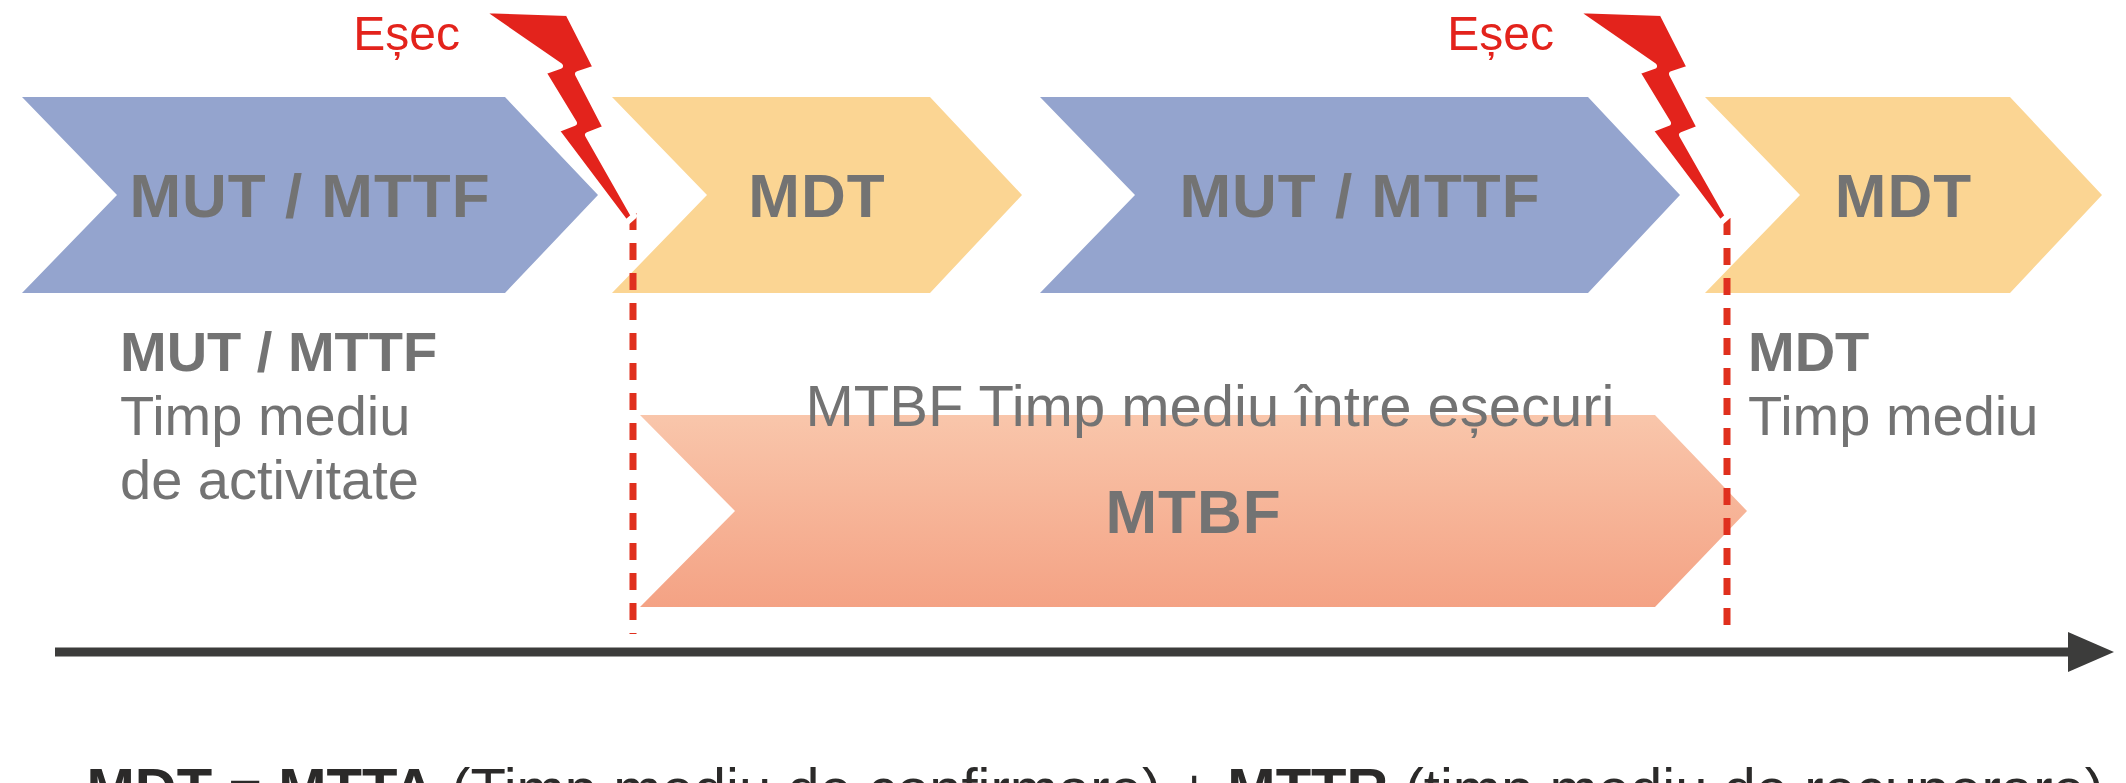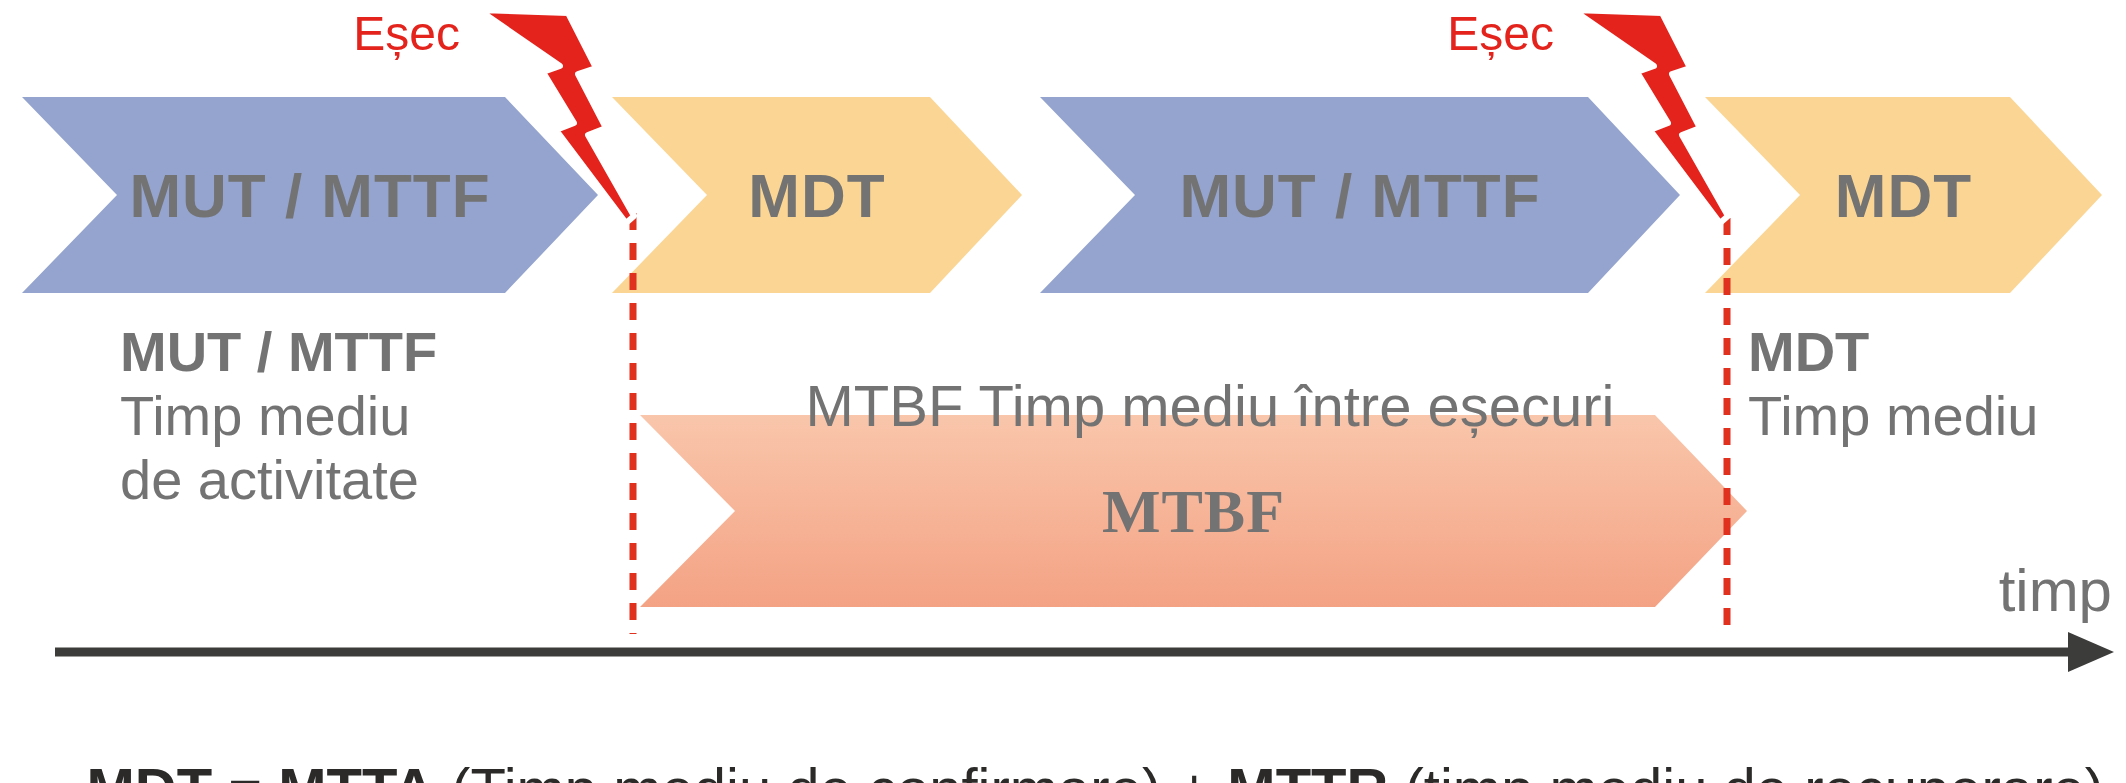--- a/index.html
+++ b/index.html
@@ -66,34 +66,33 @@
     <polygon points="2068,632 2114,652 2068,672" fill="#3c3c3b"></polygon>
   </svg>
 
   <div class="label failure" style="left:300px; top:6px; width:160px; color:#e3231c;">Eșec</div>
   <div class="label failure" style="left:1394px; top:6px; width:160px; color:#e3231c;">Eșec</div>
 
   <div class="label arrow-label" style="left:22px; top:97px; width:576px; height:196px;">MUT / MTTF</div>
   <div class="label arrow-label" style="left:612px; top:97px; width:410px; height:196px;">MDT</div>
   <div class="label arrow-label" style="left:1040px; top:97px; width:640px; height:196px;">MUT / MTTF</div>
   <div class="label arrow-label" style="left:1705px; top:97px; width:397px; height:196px;">MDT</div>
-  <div class="label arrow-label" style="left:640px; top:415px; width:1107px; height:192px;font-family:Liberation Serif, serif;">MTBF</div>
+  <div class="label arrow-label" style="left:640px; top:415px; width:1107px; height:192px;">MTBF</div>
 
   <div class="label caption" style="left:120px; top:320px;">
     <div class="cap-title">MUT / MTTF</div>
     <div>Timp mediu</div>
     <div>de activitate</div>
   </div>
 
   <div class="label mtbf-caption" style="left:700px; top:328px; width:1020px;">MTBF Timp mediu între eșecuri</div>
 
   <div class="label caption" style="left:1748px; top:320px;">
     <div class="cap-title">MDT</div>
     <div>Timp mediu</div>
   </div>
 
-  <div class="label axis-label" style="left:1900px; top:556px; width:212px;">timp</div>
 
   <div class="formula">
     <span class="b">MDT</span><span> = </span><span class="b">MTTA</span><span> (Timp mediu de confirmare) + </span><span class="b">MTTR</span><span> (timp mediu de recuperare)</span>
   </div>
 
 </div>
 
 </body></html>

